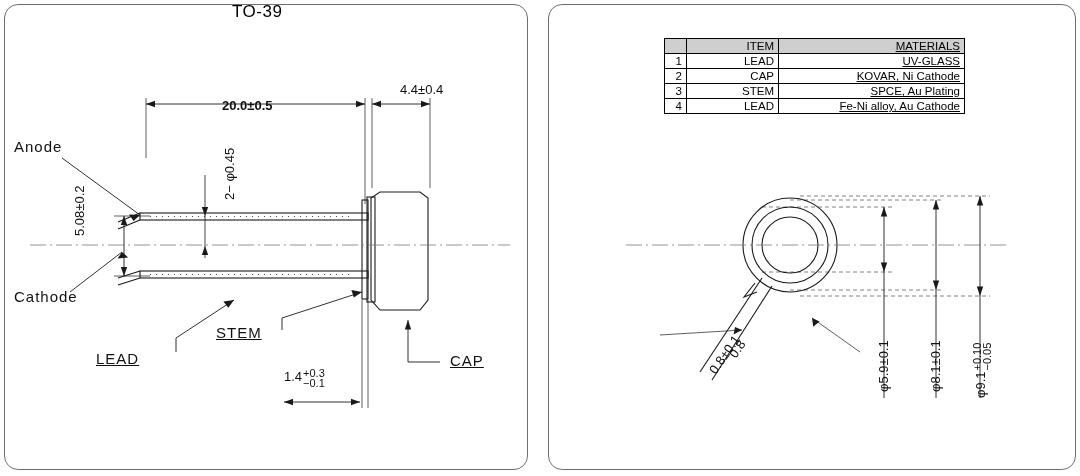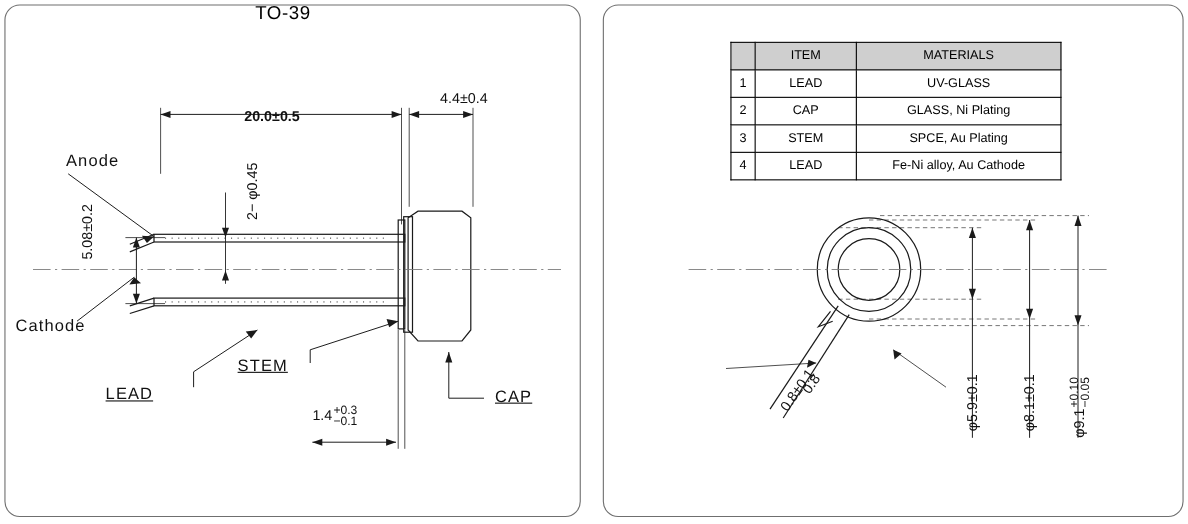--- a/index.html
+++ b/index.html
@@ -59,28 +59,28 @@
   table.materials{
     position:absolute;
     left:664px;top:38px;
     border-collapse:collapse;
     font-size:11.5px;
     background:#fff;
   }
   table.materials th,table.materials td{
     border:1px solid #000;
     padding:1px 4px;
-    text-align:center;
-    height:25px;
+    text-align:right;
+    height:15px;
     box-sizing:border-box;
   }
   table.materials thead th{background:#cfcfcf;font-weight:normal;}
   table.materials td.idx{width:22px;}
   table.materials td.item,table.materials th.item{width:92px;}
-  table.materials td.mat,table.materials th.mat{width:186px;}
+  table.materials td.mat,table.materials th.mat{width:186px;text-decoration:underline;}
 </style>
 </head>
 <body>
 
 <div class="page">
 
   <div class="panel" id="panel-left"></div>
 
   <div class="title" style="left:232px;top:2px;text-align:center;">TO-39</div>
 
@@ -140,21 +140,21 @@
       <path d="M440,362 L408,362 L408,320" stroke-width="0.9"></path>
       <path d="M408,320 l-3.2,9.6 h6.4 Z" fill="#1a1a1a" stroke="none"></path>
 
       <path d="M284,402 H360" stroke-width="0.9"></path>
       <path d="M284,402 l9,-3.2 v6.4 Z" fill="#1a1a1a" stroke="none"></path>
       <path d="M360,402 l-9,-3.2 v6.4 Z" fill="#1a1a1a" stroke="none"></path>
       <path d="M362,300 v108 M368,300 v108" stroke-width="0.7"></path>
     </g>
   </svg>
 
-  <div class="lbl" style="left:14px;top:138px;margin-left:46px;">Anode</div>
+  <div class="lbl" style="left:14px;top:138px;">Anode</div>
   <div class="lbl" style="left:14px;top:288px;">Cathode</div>
   <div class="lbl u" style="left:96px;top:350px;">LEAD</div>
   <div class="lbl u" style="left:216px;top:324px;">STEM</div>
   <div class="lbl u" style="left:450px;top:352px;">CAP</div>
 
   <div class="lbl small" style="left:222px;top:98px;font-weight:bold;">20.0±0.5</div>
   <div class="lbl small" style="left:400px;top:82px;">4.4±0.4</div>
 
   <div class="lbl small rot90" style="left:222px;top:200px;">2− φ0.45</div>
   <div class="lbl small rot90" style="left:72px;top:236px;">5.08±0.2</div>
@@ -175,21 +175,21 @@
     </thead>
     <tbody>
       <tr>
         <td class="idx">1</td>
         <td class="item">LEAD</td>
         <td class="mat">UV-GLASS</td>
       </tr>
       <tr>
         <td class="idx">2</td>
         <td class="item">CAP</td>
-        <td class="mat">GLASS, Ni Plating</td>
+        <td class="mat">KOVAR, Ni Cathode</td>
       </tr>
       <tr>
         <td class="idx">3</td>
         <td class="item">STEM</td>
         <td class="mat">SPCE, Au Plating</td>
       </tr>
       <tr>
         <td class="idx">4</td>
         <td class="item">LEAD</td>
         <td class="mat">Fe-Ni alloy, Au Cathode</td>

